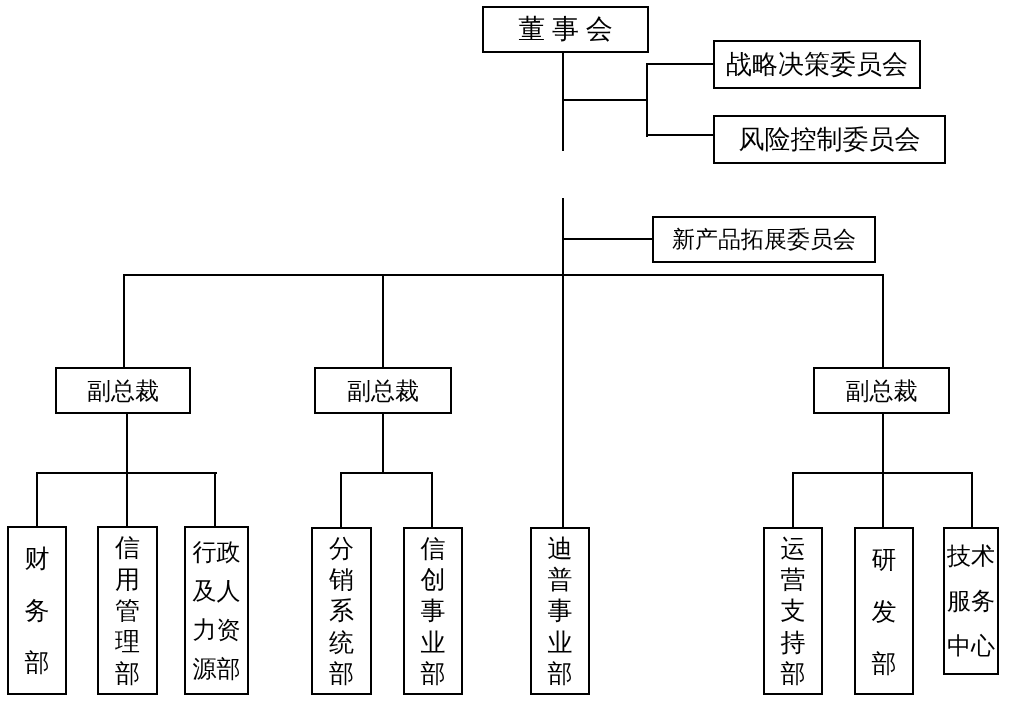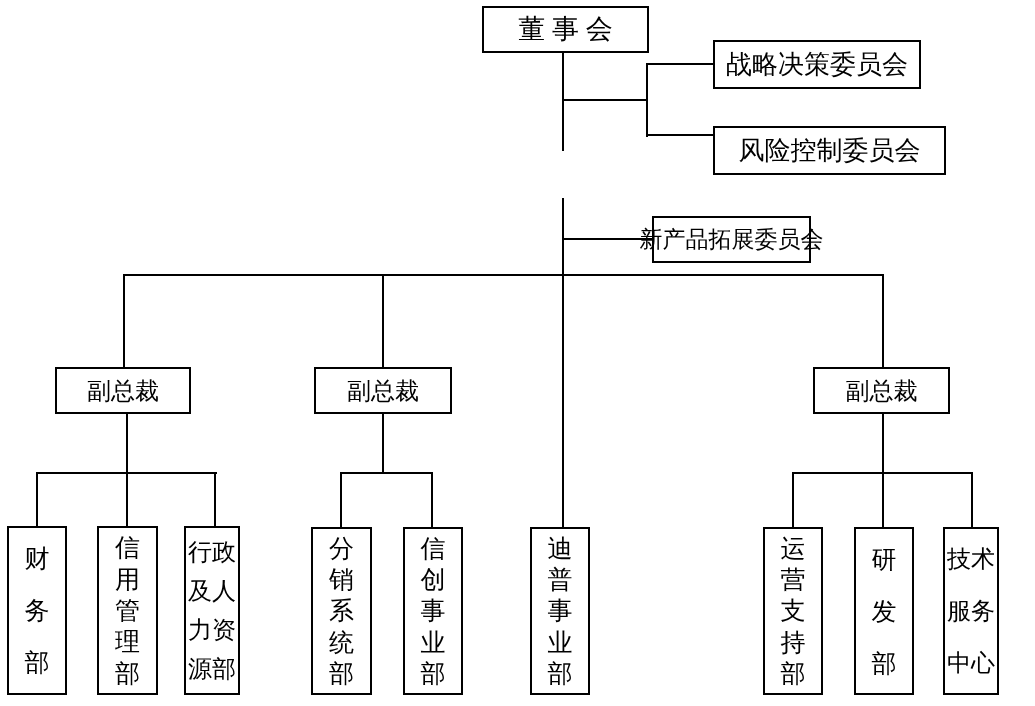--- a/index.html
+++ b/index.html
@@ -68,44 +68,44 @@
   <div class="vline" style="left:431px; top:472px; height:55px"></div>
 
   <div class="vline" style="left:882px; top:414px; height:113px"></div>
   <div class="hline" style="left:793px; top:472px; width:180px"></div>
   <div class="vline" style="left:792px; top:472px; height:55px"></div>
   <div class="vline" style="left:971px; top:472px; height:55px"></div>
 
   <div class="box hbox big" style="left:482px; top:6px;   width:167px; height:47px">董 事 会</div>
 
   <div class="box hbox" style="left:713px; top:40px;  width:208px; height:49px">战略决策委员会</div>
-  <div class="box hbox" style="left:713px; top:126px; width:233px; height:49px">风险控制委员会</div>
+  <div class="box hbox" style="left:713px; top:115px; width:233px; height:49px">风险控制委员会</div>
 
 
-  <div class="box hbox small" style="left:652px; top:216px; width:159px; height:47px">新产品拓展委员会</div>
+  <div class="box hbox small" style="left:652px; top:216px; width:224px; height:47px">新产品拓展委员会</div>
 
   <div class="box hbox" style="left:55px;  top:367px; width:136px; height:47px; font-size:24px">副总裁</div>
   <div class="box hbox" style="left:314px; top:367px; width:138px; height:47px; font-size:24px">副总裁</div>
   <div class="box hbox" style="left:813px; top:367px; width:137px; height:47px; font-size:24px">副总裁</div>
 
   <div class="box vbox" style="left:7px; top:526px; width:60px; height:169px">
     <span class="vrow">财</span>
     <span class="vrow">务</span>
     <span class="vrow">部</span>
   </div>
 
   <div class="box vbox" style="left:97px; top:526px; width:61px; height:169px">
     <span class="vrow">信</span>
     <span class="vrow">用</span>
     <span class="vrow">管</span>
     <span class="vrow">理</span>
     <span class="vrow">部</span>
   </div>
 
-  <div class="box vbox" style="left:184px; top:526px; width:56px; height:169px; font-size:24px">
+  <div class="box vbox" style="left:184px; top:526px; width:65px; height:169px; font-size:24px">
     <span class="vrow">行政</span>
     <span class="vrow">及人</span>
     <span class="vrow">力资</span>
     <span class="vrow">源部</span>
   </div>
 
   <div class="box vbox" style="left:311px; top:527px; width:61px; height:168px">
     <span class="vrow">分</span>
     <span class="vrow">销</span>
     <span class="vrow">系</span>
@@ -136,19 +136,19 @@
     <span class="vrow">持</span>
     <span class="vrow">部</span>
   </div>
 
   <div class="box vbox" style="left:854px; top:527px; width:60px; height:168px">
     <span class="vrow">研</span>
     <span class="vrow">发</span>
     <span class="vrow">部</span>
   </div>
 
-  <div class="box vbox" style="left:943px; top:527px; width:56px; height:168px; font-size:24px">
+  <div class="box vbox" style="left:943px; top:527px; width:56px; height:148px; font-size:24px">
     <span class="vrow">技术</span>
     <span class="vrow">服务</span>
     <span class="vrow">中心</span>
   </div>
 
 </div>
 
 </body></html>

